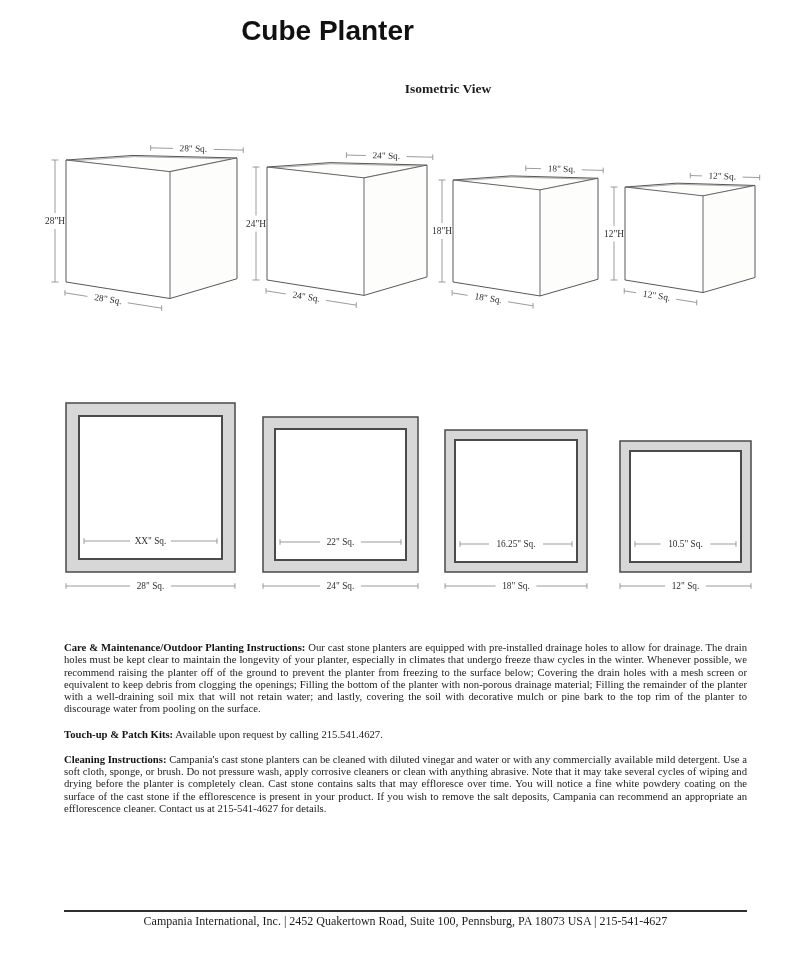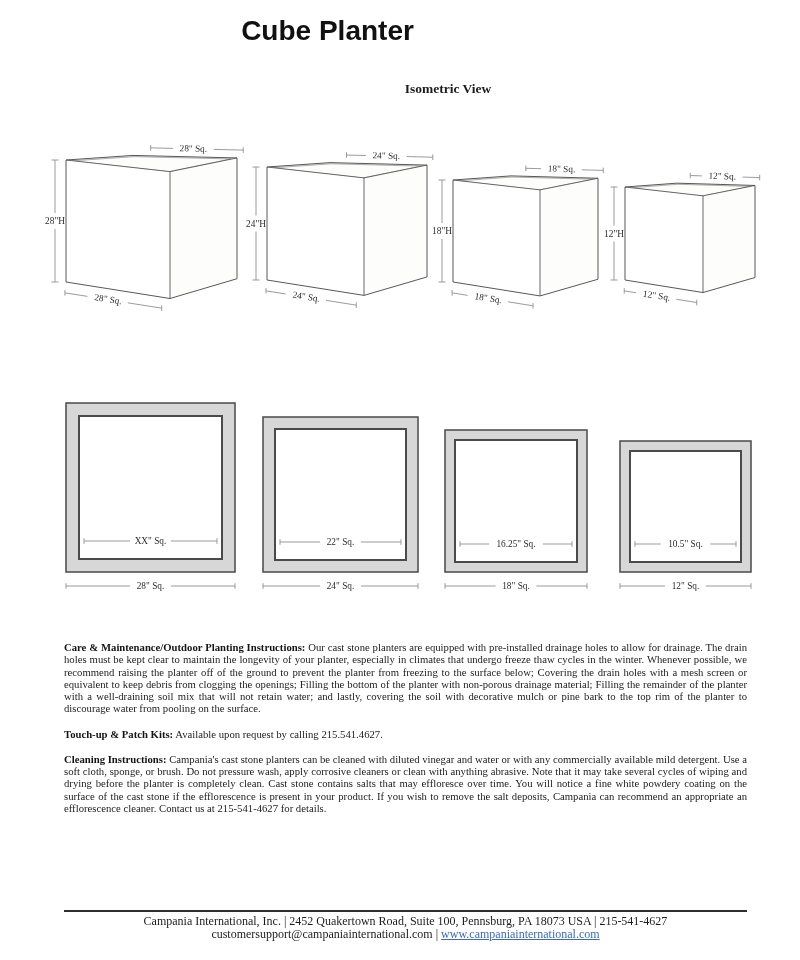--- a/index.html
+++ b/index.html
@@ -186,16 +186,15 @@
 
   <div class="text-block">
     <p><b>Care &amp; Maintenance/Outdoor Planting Instructions:</b> <span>Our cast stone planters are equipped with pre-installed drainage holes to allow for drainage. The drain holes must be kept clear to maintain the longevity of your planter, especially in climates that undergo freeze thaw cycles in the winter.  Whenever possible, we recommend raising the planter off of the ground to prevent the planter from freezing to the surface below; Covering the drain holes with a mesh screen or equivalent to keep debris from clogging the openings; Filling the bottom of the planter with non-porous drainage material; Filling the remainder of the planter with a well-draining soil mix that will not retain water; and lastly, covering the soil with decorative mulch or pine bark to the top rim of the planter to discourage water from pooling on the surface.</span></p>
     <p><b>Touch-up &amp; Patch Kits:</b> <span>Available upon request by calling 215.541.4627.</span></p>
     <p><b>Cleaning Instructions:</b> <span>Campania's cast stone planters can be cleaned with diluted vinegar and water or with any commercially available mild detergent. Use a soft cloth, sponge, or brush. Do not pressure wash, apply corrosive cleaners or clean with anything abrasive. Note that it may take several cycles of wiping and drying before the planter is completely clean. Cast stone contains salts that may effloresce over time. You will notice a fine white powdery coating on the surface of the cast stone if the efflorescence is present in your product. If you wish to remove the salt deposits, Campania can recommend an appropriate an efflorescence cleaner. Contact us at 215-541-4627 for details.</span></p>
   </div>
 
   <div class="footer">
     <div class="footer-rule"></div>
     <div>Campania International, Inc. | 2452 Quakertown Road, Suite 100, Pennsburg, PA 18073 USA | 215-541-4627</div>
-    <div><span>customersupport@campaniainternational.com</span><span> | </span><a class="site-link">www.campaniainternational.com</a></div>
   </div>
 
 </div>
 
 </body></html>

